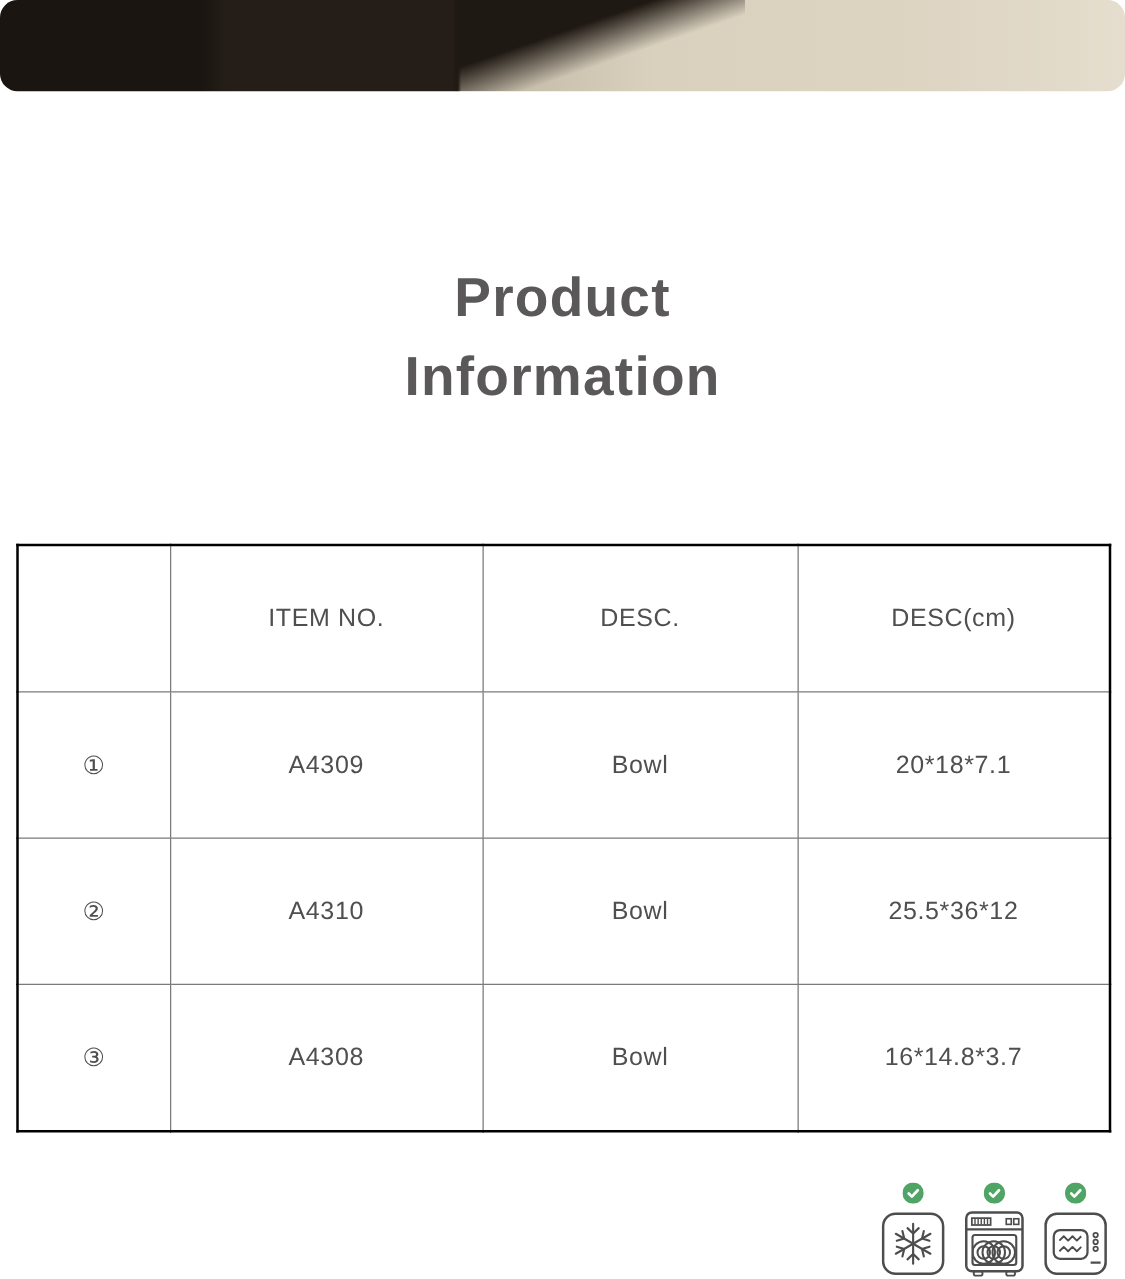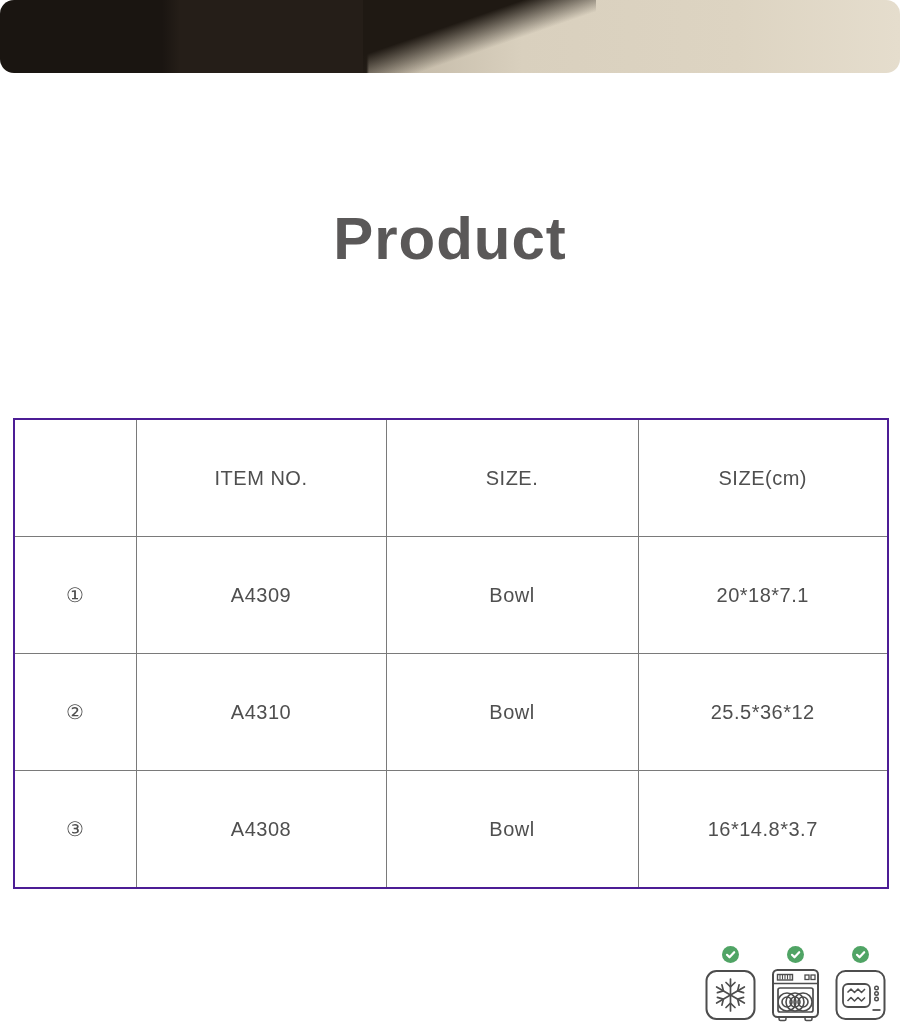--- a/index.html
+++ b/index.html
@@ -30,32 +30,32 @@
     background:linear-gradient(161deg, #1f1913 36%, rgba(31,25,19,0) 60%);
   }
 
   
   .title{
     position:absolute;top:207px;left:0;
     width:100%;
     text-align:center;
     color:#5a5858;
     font-weight:bold;
-    font-size:60px;
+    font-size:44px;
     line-height:63px;
     letter-spacing:1px;
   }
 
   
   table.spec{
-    position:absolute;top:418px;left:13px;
+    position:absolute;top:435px;left:13px;
     width:874px;
     border-collapse:collapse;
     table-layout:fixed;
-    border:2px solid #4c1d95;
+    border:2px solid #000000;
   }
   table.spec th, table.spec td{
     border:1px solid #7a7a7a;
     height:116px;
     text-align:center;
     vertical-align:middle;
     font-size:20px;
     font-weight:normal;
     color:#4f4f4f;
     letter-spacing:0.5px;
@@ -78,35 +78,36 @@
   .feature .check{width:17px;height:17px;margin-bottom:5px;}
   .feature .glyph{width:51px;height:54px;}
 </style>
 </head>
 <body>
 
 <div class="hero"></div>
 
 <div class="title">
   <div>Product</div>
+  <div>Information</div>
 </div>
 
 <table class="spec">
   <colgroup>
     <col style="width:122px">
       <col style="width:250px">
       <col style="width:252px">
       <col style="width:250px">
   </colgroup>
   <thead>
     <tr>
       <th></th>
       <th>ITEM NO.</th>
-      <th>SIZE.</th>
-      <th>SIZE(cm)</th>
+      <th>DESC.</th>
+      <th>DESC(cm)</th>
     </tr>
   </thead>
   <tbody>
     <tr>
       <td class="idx">①</td>
       <td>A4309</td>
       <td>Bowl</td>
       <td>20*18*7.1</td>
     </tr>
     <tr>

